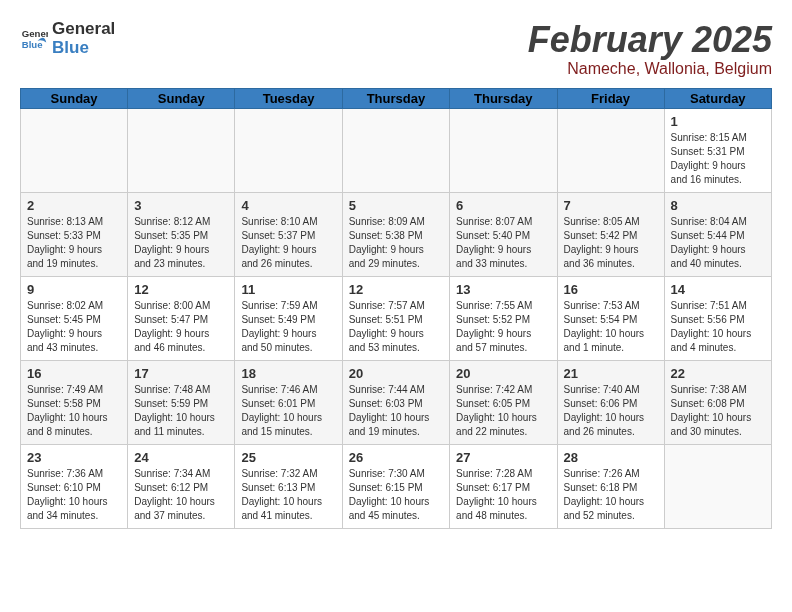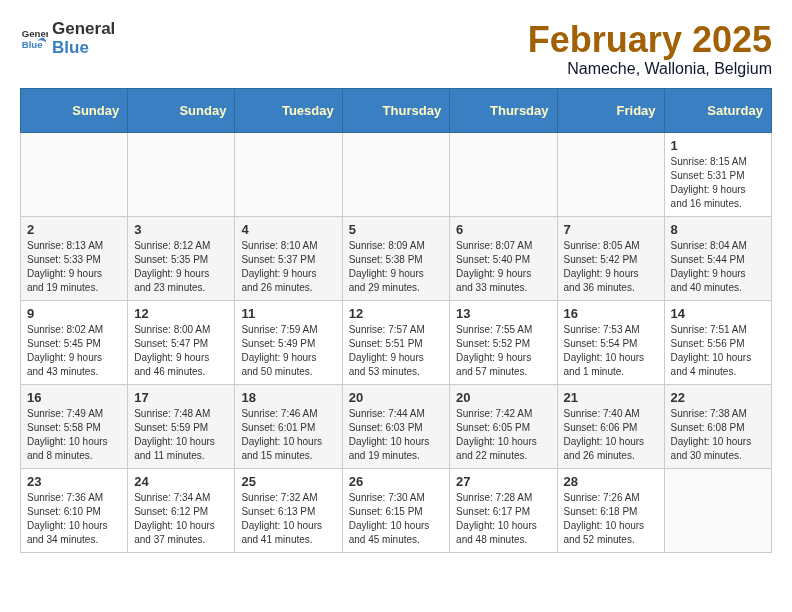--- a/index.html
+++ b/index.html
@@ -24,39 +24,40 @@
     .logo-icon {
       width: 28px;
       height: 28px;
     }
     .title-block {
       text-align: right;
     }
     .month-title {
       font-size: 36px;
       font-weight: bold;
-      color: #a16207;
+      color: #404040;
       line-height: 1.1;
+      font-style: italic;
     }
     .location-title {
       font-size: 16px;
-      color: #0f172a;
+      color: #7f1d1d;
     }
     .calendar {
       width: 100%;
       border-collapse: collapse;
       border: 1px solid #ccc;
     }
     .calendar th {
       background-color: #3a7fc1;
-      color: #fef9c3;
+      color: #000000;
       font-size: 13px;
       font-weight: bold;
-      padding: 14px 8px;
-      text-align: right;
+      padding: 2px 8px;
+      text-align: center;
       border: 1px solid #2d6aa0;
     }
     .calendar td {
       border: 1px solid #ccc;
       vertical-align: top;
       padding: 5px 6px;
       width: 108px;
       min-height: 80px;
       font-size: 11px;
       color: #333;

